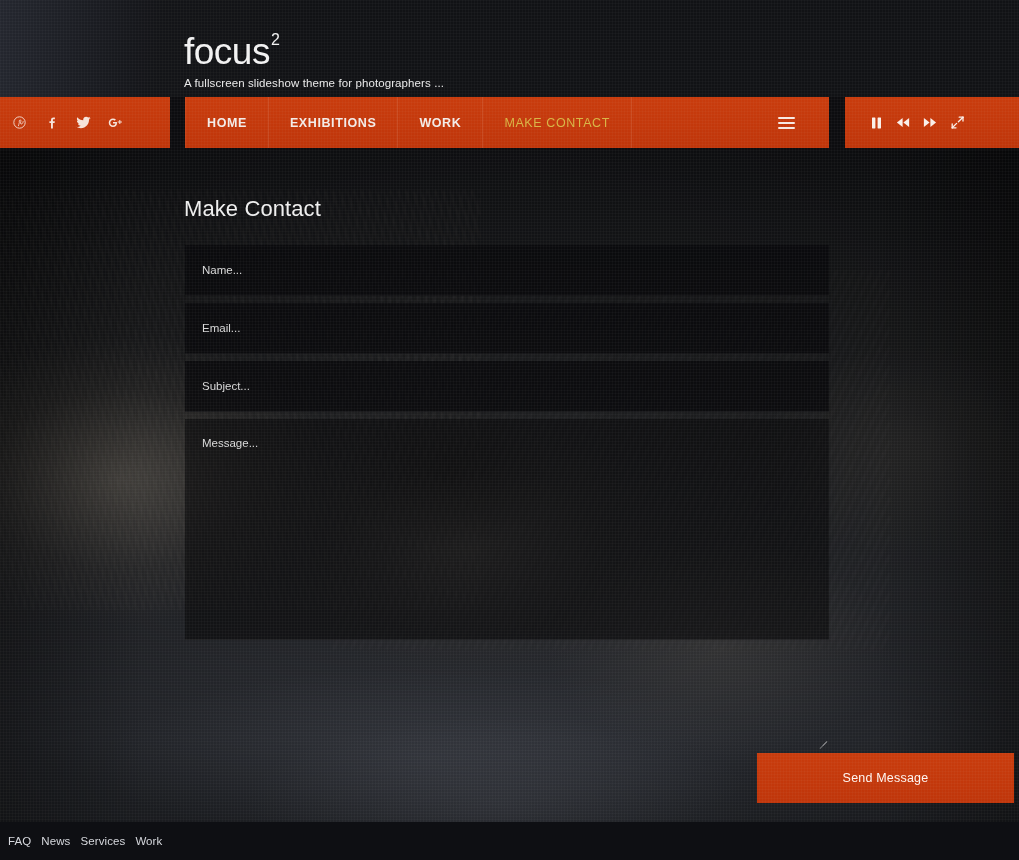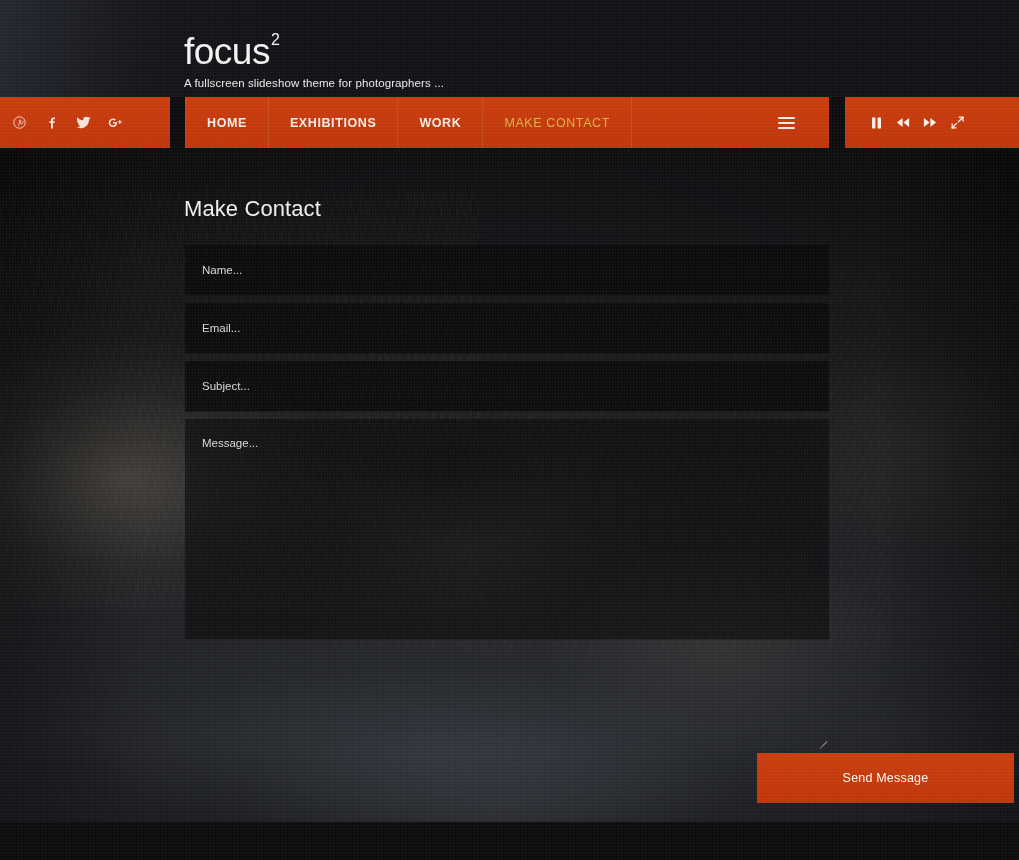--- a/index.html
+++ b/index.html
@@ -422,15 +422,21 @@
       <input class="field" type="text" placeholder="Subject..." style="">
       <textarea class="field-area" placeholder="Message..." style=""></textarea>
       <div class="resize-grip">
         <i></i>
           <i></i>
       </div>
       <button class="send-btn orange">Send Message</button>
     </div>
   </div>
 
+  <div class="footer">
+    <a>FAQ</a>
+    <a>News</a>
+    <a>Services</a>
+    <a>Work</a>
+  </div>
 
   <div class="dot-overlay"></div>
 </div>
 
 </body></html>

